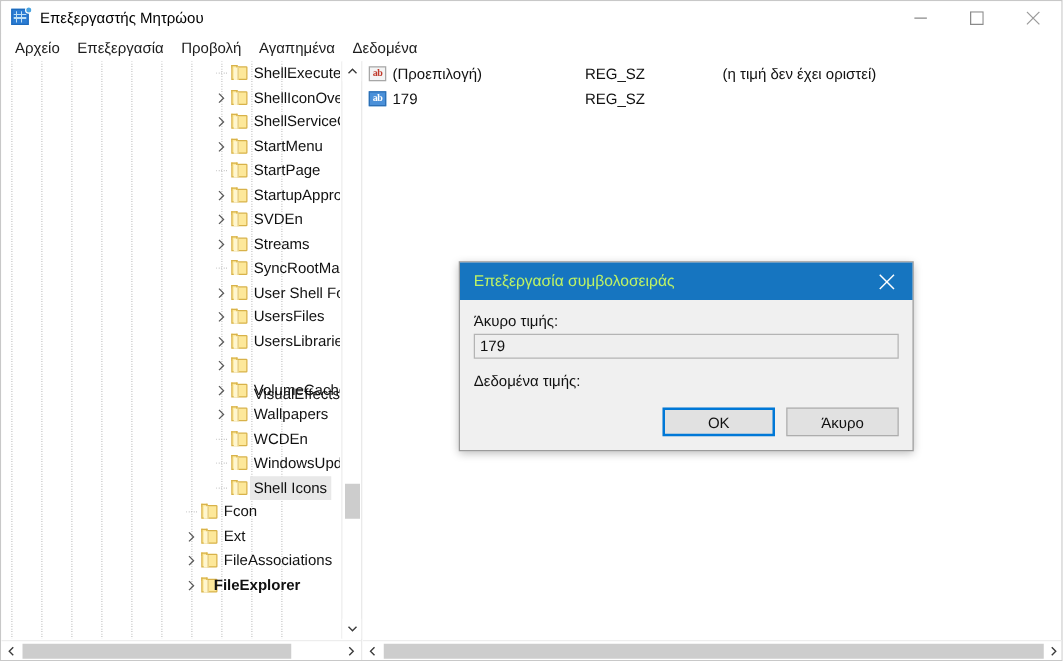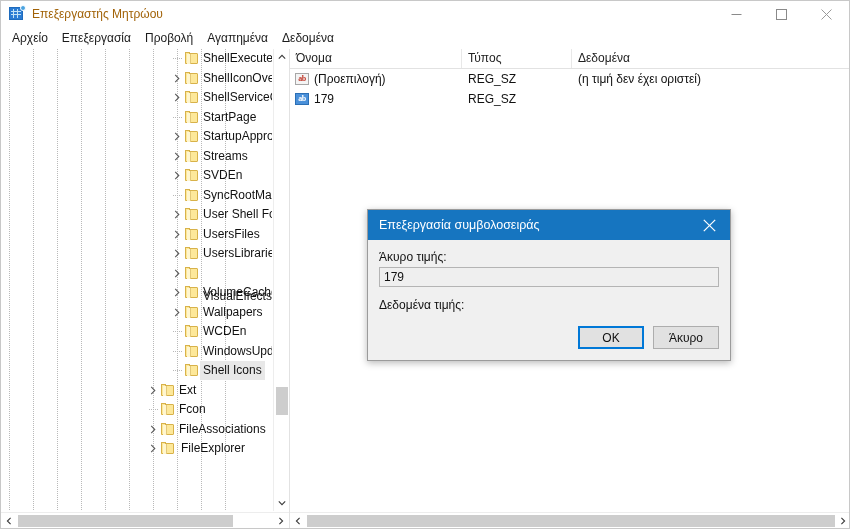--- a/index.html
+++ b/index.html
@@ -66,21 +66,21 @@
     position: absolute;
     right: -1px; top: -1px;
     width: 6px; height: 6px;
     background: #4aa3e0;
     border-radius: 50%;
     border: 1px solid #ffffff;
     box-sizing: border-box;
   }
   .title-text {
     font-size: 12px;
-    color: #a16207;
+    color: #000000;
     white-space: nowrap;
   }
   .winbtns {
     position: absolute;
     right: 0; top: 0;
     height: 26px;
     display: flex;
   }
   .winbtn {
     width: 45px; height: 26px;
@@ -350,21 +350,21 @@
     box-sizing: border-box;
   }
   .dlg-title {
     height: 30px;
     background: #1675c0;
     display: flex;
     align-items: center;
     position: relative;
   }
   .dlg-title-text {
-    color: #ffffff;
+    color: #bef264;
     font-size: 12.5px;
     margin-left: 11px;
     white-space: nowrap;
   }
   .dlg-close {
     position: absolute;
     right: 0; top: 0;
     width: 42px; height: 30px;
     display: flex;
     align-items: center;
@@ -400,21 +400,21 @@
     margin-left: 1px;
   }
   .spacer-10 { height: 11px; }
   .dlg-buttons {
     margin-top: 14px;
     display: flex;
     justify-content: flex-end;
     gap: 9px;
   }
   .dlg-btn {
-    width: 66px;
+    width: 90px;
     height: 23px;
     font-size: 12px;
     display: flex;
     align-items: center;
     justify-content: center;
     background: #e1e1e1;
     border: 1px solid #adadad;
     box-sizing: border-box;
     color: #111111;
   }
@@ -510,20 +510,33 @@
                 </svg>
               </div>
               <div class="folder" style="left: 183px; top: 3px;">
                 <div class="f-back"></div>
                 <div class="f-tab"></div>
                 <div class="f-front"></div>
               </div>
               <div class="treelabel" style="left: 202px;">ShellServiceObjects</div>
             </div>
             <div class="treerow">
+              <div class="expander" style="left: 168px;">
+                <svg width="6" height="9" viewBox="0 0 6 9">
+                  <polyline points="1.2,0.9 4.8,4.5 1.2,8.1" fill="none" stroke="#5a5a5a" stroke-width="1.1"></polyline>
+                </svg>
+              </div>
+              <div class="folder" style="left: 183px; top: 3px;">
+                <div class="f-back"></div>
+                <div class="f-tab"></div>
+                <div class="f-front"></div>
+              </div>
+              <div class="treelabel" style="left: 202px;">StartMenu</div>
+            </div>
+            <div class="treerow">
               <div class="hline" style="left: 172px; top: 9px; width: 9px;"></div>
               <div class="folder" style="left: 183px; top: 3px;">
                 <div class="f-back"></div>
                 <div class="f-tab"></div>
                 <div class="f-front"></div>
               </div>
               <div class="treelabel" style="left: 202px;">StartPage</div>
             </div>
             <div class="treerow">
               <div class="expander" style="left: 168px;">
@@ -542,34 +555,34 @@
               <div class="expander" style="left: 168px;">
                 <svg width="6" height="9" viewBox="0 0 6 9">
                   <polyline points="1.2,0.9 4.8,4.5 1.2,8.1" fill="none" stroke="#5a5a5a" stroke-width="1.1"></polyline>
                 </svg>
               </div>
               <div class="folder" style="left: 183px; top: 3px;">
                 <div class="f-back"></div>
                 <div class="f-tab"></div>
                 <div class="f-front"></div>
               </div>
+              <div class="treelabel" style="left: 202px;">SVDEn</div>
+            </div>
+            <div class="treerow">
+              <div class="expander" style="left: 168px;">
+                <svg width="6" height="9" viewBox="0 0 6 9">
+                  <polyline points="1.2,0.9 4.8,4.5 1.2,8.1" fill="none" stroke="#5a5a5a" stroke-width="1.1"></polyline>
+                </svg>
+              </div>
+              <div class="folder" style="left: 183px; top: 3px;">
+                <div class="f-back"></div>
+                <div class="f-tab"></div>
+                <div class="f-front"></div>
+              </div>
               <div class="treelabel" style="left: 202px;">Streams</div>
-            </div>
-            <div class="treerow">
-              <div class="expander" style="left: 168px;">
-                <svg width="6" height="9" viewBox="0 0 6 9">
-                  <polyline points="1.2,0.9 4.8,4.5 1.2,8.1" fill="none" stroke="#5a5a5a" stroke-width="1.1"></polyline>
-                </svg>
-              </div>
-              <div class="folder" style="left: 183px; top: 3px;">
-                <div class="f-back"></div>
-                <div class="f-tab"></div>
-                <div class="f-front"></div>
-              </div>
-              <div class="treelabel" style="left: 202px;">SVDEn</div>
             </div>
             <div class="treerow">
               <div class="hline" style="left: 172px; top: 9px; width: 9px;"></div>
               <div class="folder" style="left: 183px; top: 3px;">
                 <div class="f-back"></div>
                 <div class="f-tab"></div>
                 <div class="f-front"></div>
               </div>
               <div class="treelabel" style="left: 202px;">SyncRootManager</div>
             </div>
@@ -672,66 +685,66 @@
             <div class="treerow selected">
               <div class="hline" style="left: 172px; top: 9px; width: 9px;"></div>
               <div class="folder" style="left: 183px; top: 3px;">
                 <div class="f-back"></div>
                 <div class="f-tab"></div>
                 <div class="f-front"></div>
               </div>
               <div class="treelabel" style="left: 202px;">Shell Icons</div>
             </div>
             <div class="treerow">
-              <div class="expander" style="left: 144px;">
-                <svg width="6" height="9" viewBox="0 0 6 9">
-                  <polyline points="1.2,0.9 4.8,4.5 1.2,8.1" fill="none" stroke="#5a5a5a" stroke-width="1.1"></polyline>
-                </svg>
-              </div>
-              <div class="folder" style="left: 159px; top: 3px;">
-                <div class="f-back"></div>
-                <div class="f-tab"></div>
-                <div class="f-front"></div>
-              </div>
-              <div class="treelabel" style="left: 178px;">Ext</div>
-            </div>
-            <div class="treerow">
               <div class="hline" style="left: 148px; top: 9px; width: 9px;"></div>
               <div class="folder" style="left: 159px; top: 3px;">
                 <div class="f-back"></div>
                 <div class="f-tab"></div>
                 <div class="f-front"></div>
               </div>
               <div class="treelabel" style="left: 178px;">Fcon</div>
             </div>
             <div class="treerow">
               <div class="expander" style="left: 144px;">
                 <svg width="6" height="9" viewBox="0 0 6 9">
                   <polyline points="1.2,0.9 4.8,4.5 1.2,8.1" fill="none" stroke="#5a5a5a" stroke-width="1.1"></polyline>
                 </svg>
               </div>
               <div class="folder" style="left: 159px; top: 3px;">
                 <div class="f-back"></div>
                 <div class="f-tab"></div>
                 <div class="f-front"></div>
               </div>
+              <div class="treelabel" style="left: 178px;">Ext</div>
+            </div>
+            <div class="treerow">
+              <div class="expander" style="left: 144px;">
+                <svg width="6" height="9" viewBox="0 0 6 9">
+                  <polyline points="1.2,0.9 4.8,4.5 1.2,8.1" fill="none" stroke="#5a5a5a" stroke-width="1.1"></polyline>
+                </svg>
+              </div>
+              <div class="folder" style="left: 159px; top: 3px;">
+                <div class="f-back"></div>
+                <div class="f-tab"></div>
+                <div class="f-front"></div>
+              </div>
               <div class="treelabel" style="left: 178px;">FileAssociations</div>
             </div>
             <div class="treerow">
               <div class="expander" style="left: 144px;">
                 <svg width="6" height="9" viewBox="0 0 6 9">
                   <polyline points="1.2,0.9 4.8,4.5 1.2,8.1" fill="none" stroke="#5a5a5a" stroke-width="1.1"></polyline>
                 </svg>
               </div>
               <div class="folder" style="left: 159px; top: 3px;">
                 <div class="f-back"></div>
                 <div class="f-tab"></div>
                 <div class="f-front"></div>
               </div>
-              <div class="treelabel" style="left: 180px;">FileExplorer</div>
+              <div class="treelabel" style="left: 170px; font-weight: bold;">FileExplorer</div>
             </div>
           </div>
       </div>
 
       <div class="vscroll">
         <div class="sb-arrow up">
           <svg width="8" height="6" viewBox="0 0 8 6">
               <polyline points="0.8,4.6 4,1.4 7.2,4.6" fill="none" stroke="#3a3a3a" stroke-width="1.1"></polyline>
             </svg>
         </div>
@@ -752,25 +765,20 @@
         <div class="sb-thumb-h" style="left:17px;width:215px;"></div>
         <div class="sb-arrow-h right">
           <svg width="6" height="8" viewBox="0 0 6 8">
               <polyline points="1.4,0.8 4.6,4 1.4,7.2" fill="none" stroke="#3a3a3a" stroke-width="1.1"></polyline>
             </svg>
         </div>
       </div>
     </div>
 
     <div class="value-pane">
-      <div class="colheaders">
-        <div class="colhead col-name">Όνομα</div>
-        <div class="colhead col-type">Τύπος</div>
-        <div class="colhead col-data">Δεδομένα</div>
-      </div>
       <div id="value-rows">
           <div class="valrow">
             <div class="ab-icon red">ab</div>
             <div class="vcell name">(Προεπιλογή)</div>
             <div class="vcell type">REG_SZ</div>
             <div class="vcell data">(η τιμή δεν έχει οριστεί)</div>
           </div>
           <div class="valrow">
             <div class="ab-icon blue">ab</div>
             <div class="vcell name">179</div>

